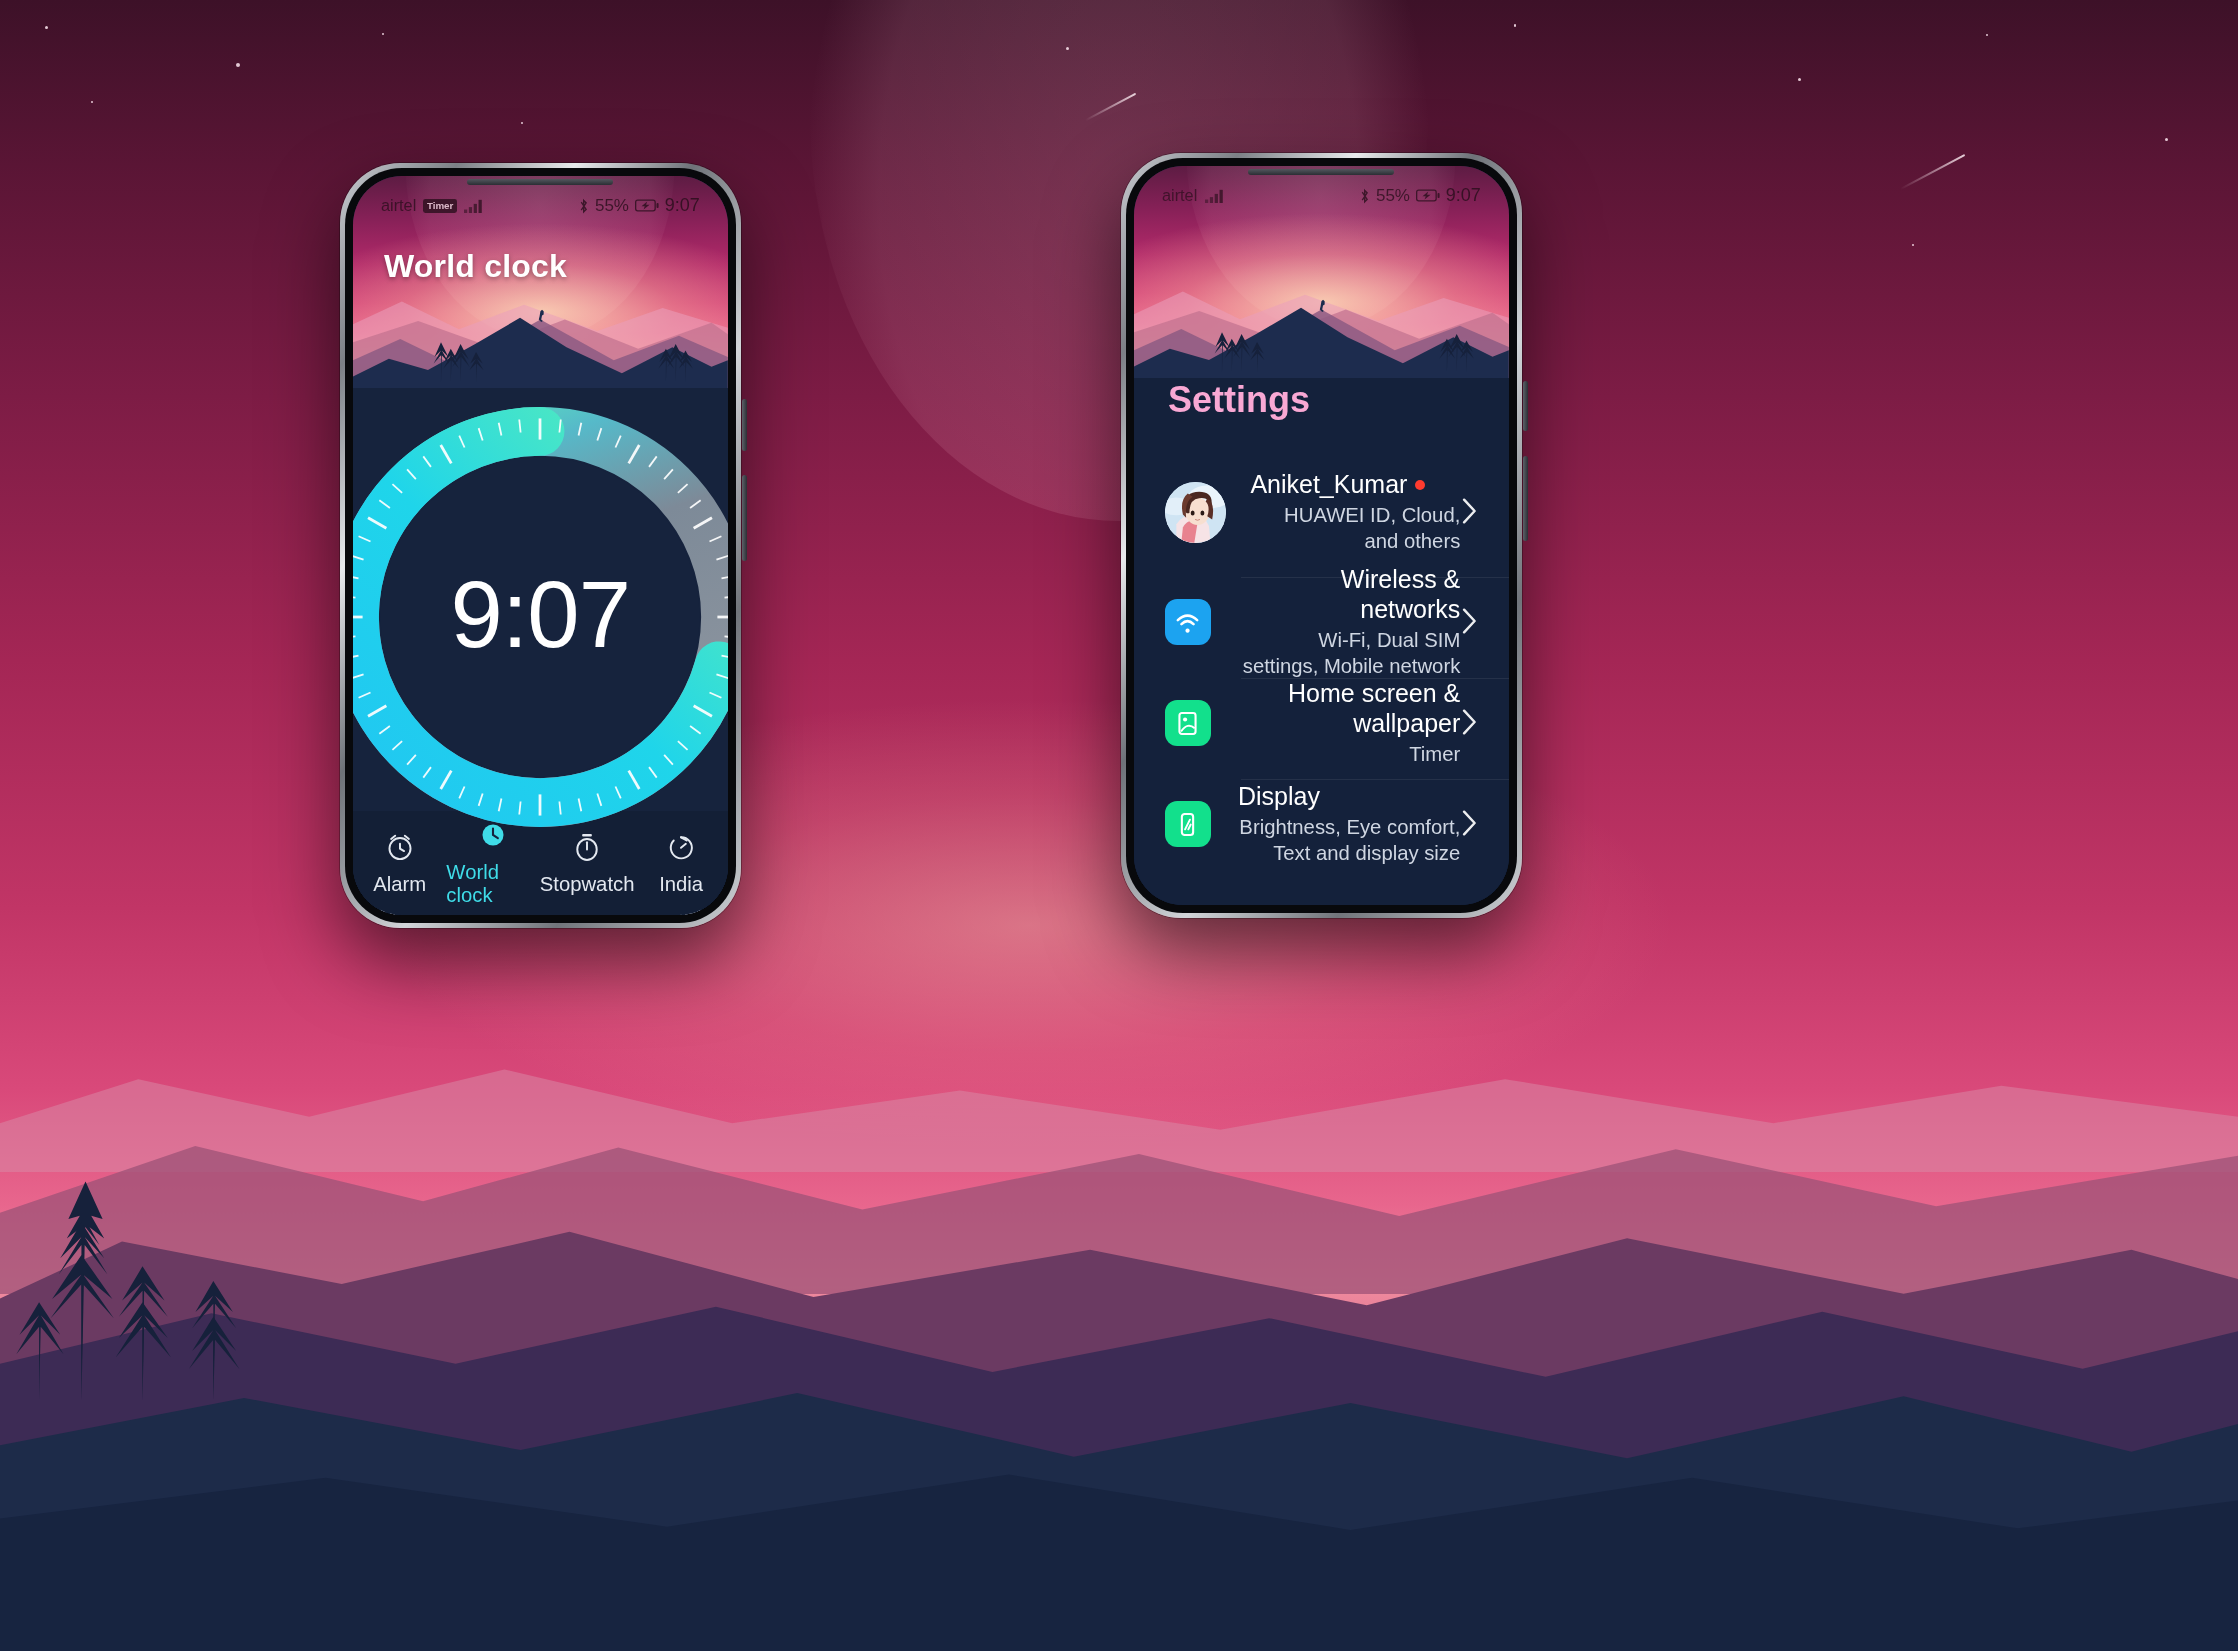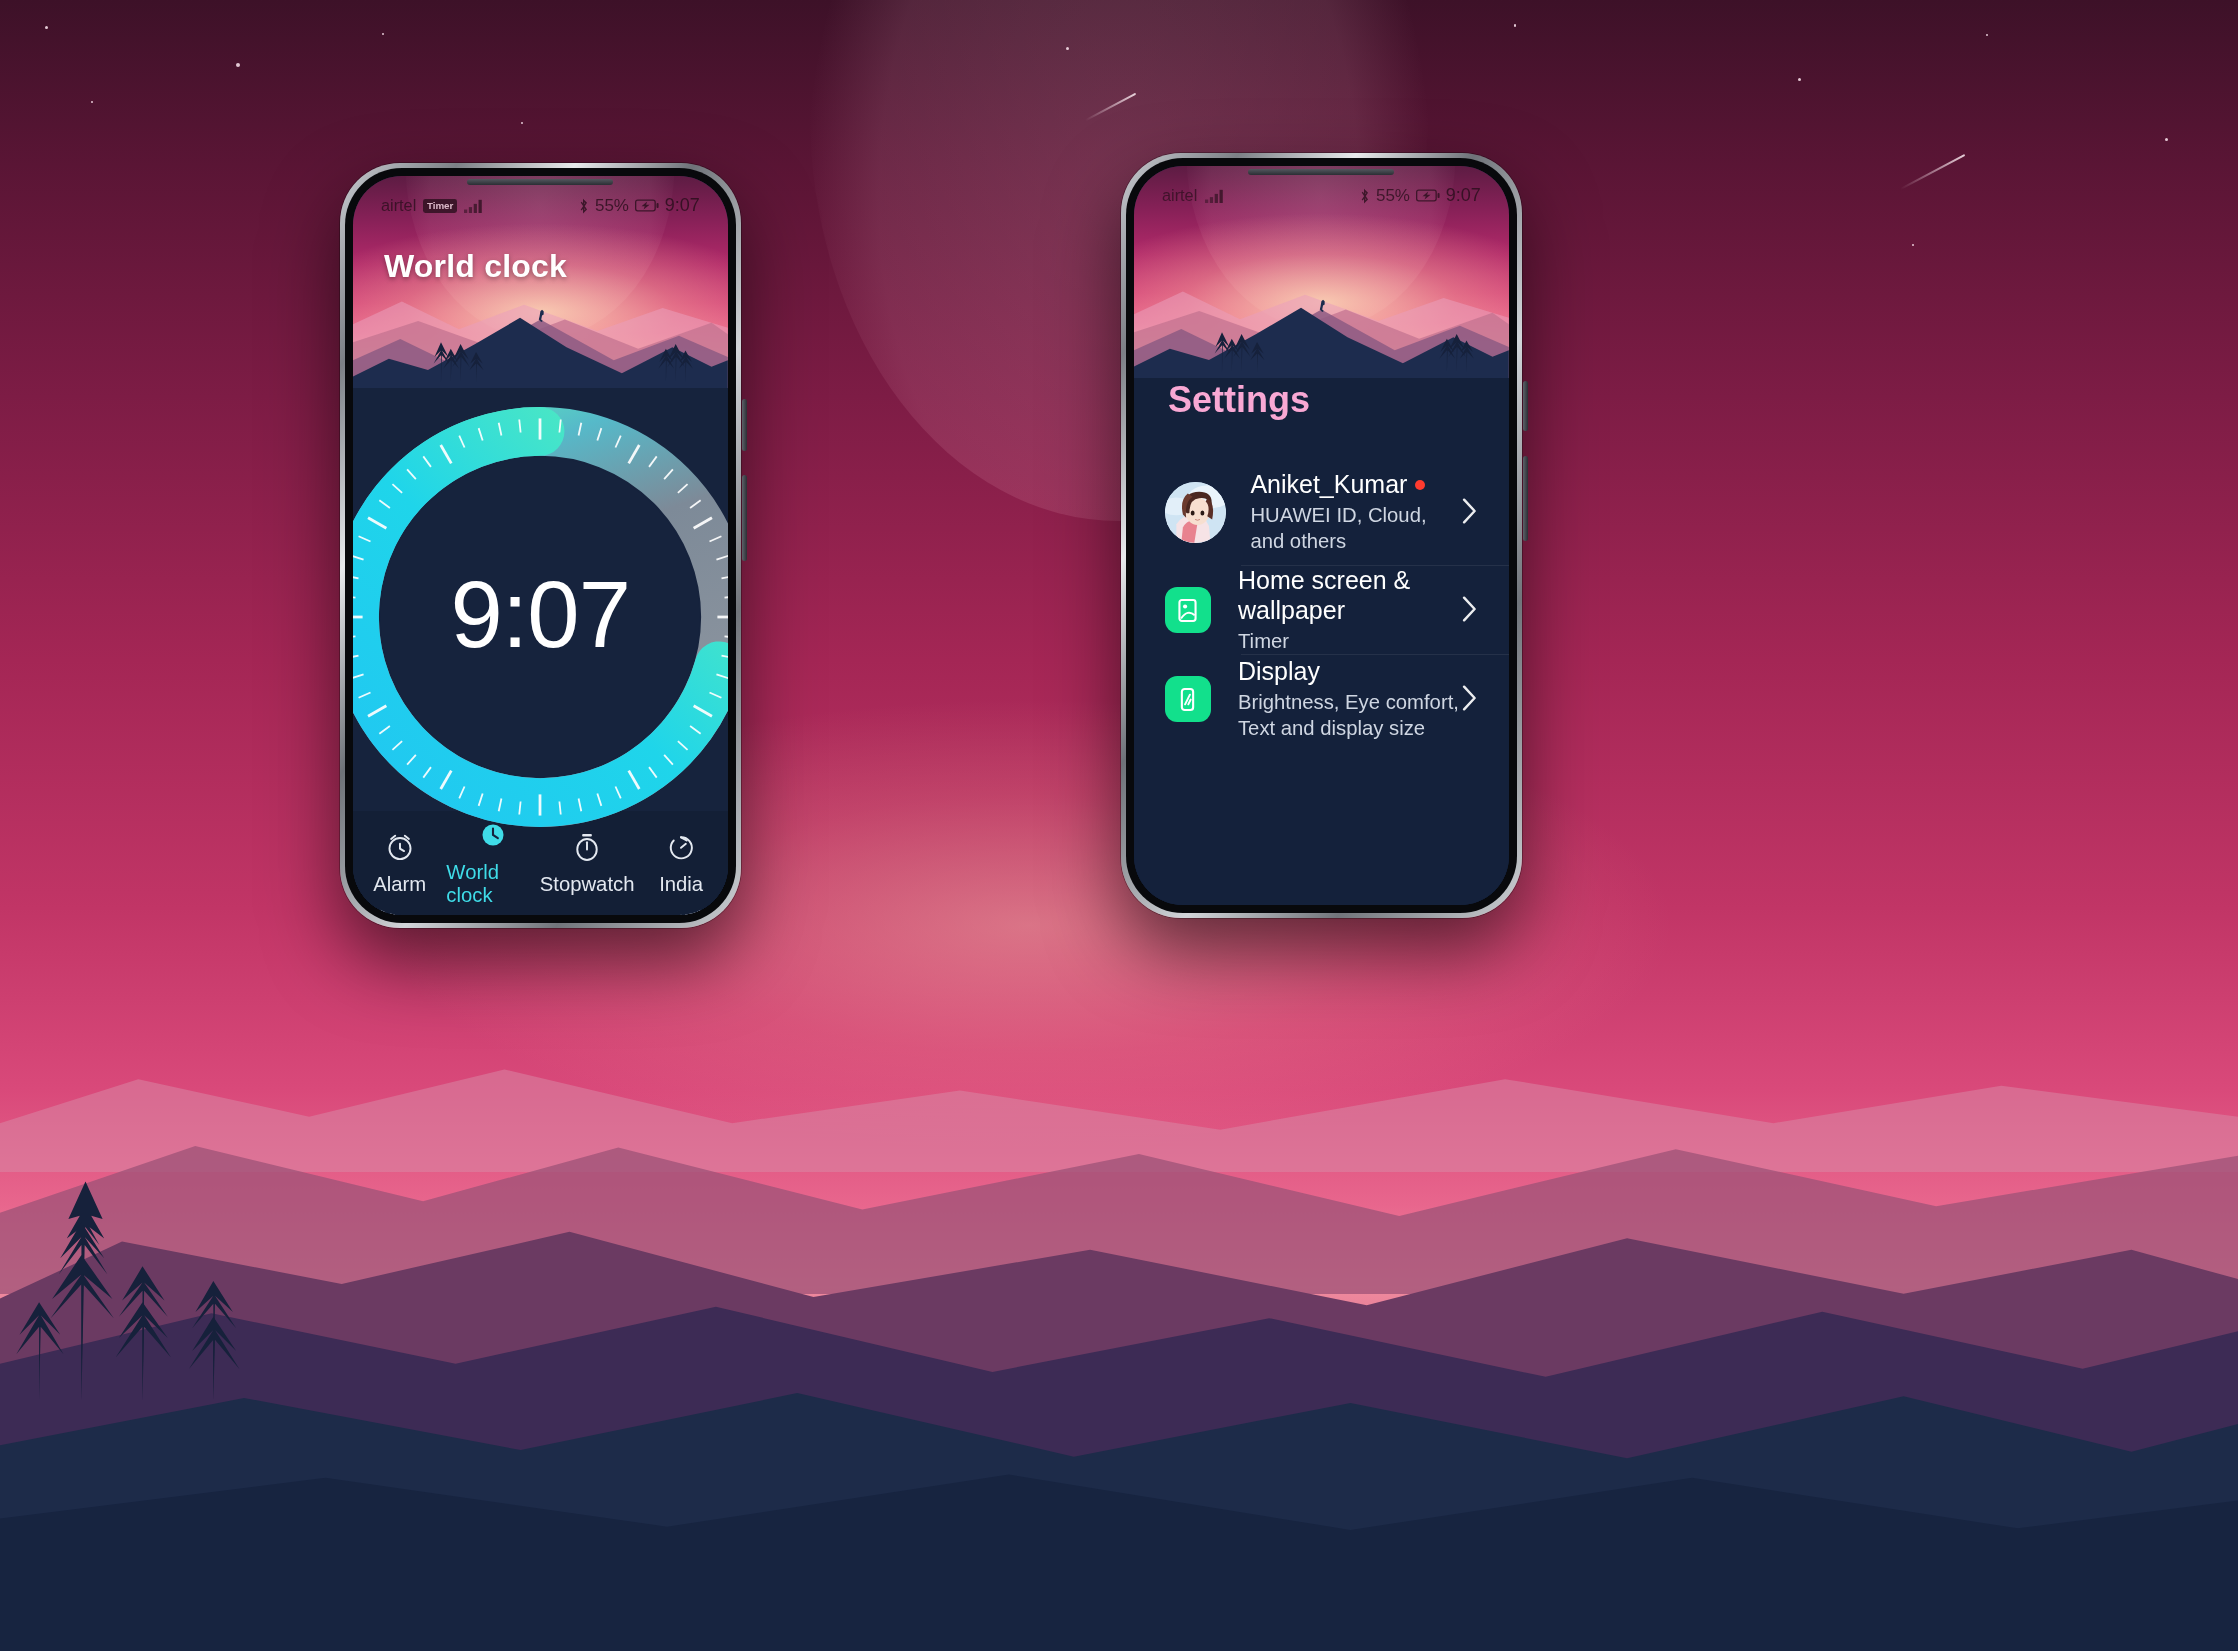--- a/index.html
+++ b/index.html
@@ -129,21 +129,21 @@
   
   .setscreen{position:absolute;inset:0;background:#14213b;}
   .set-body{position:absolute;left:0;top:151px;right:0;bottom:0;background:#14213b;overflow:hidden;}
   .set-title{
     position:absolute;left:34px;top:213px;z-index:30;
     color:#f9a8d4;font-size:36px;font-weight:bold;
   }
   .set-list{position:absolute;left:0;right:0;top:293px;}
   .set-row{
     position:relative;display:flex;align-items:center;
-    padding:0 29px 0 31px;height:89px;cursor:pointer;
+    padding:0 29px 12px 31px;height:89px;cursor:pointer;text-align:right;
   }
   .set-row.profile{height:107px;}
   .set-row .divider{
     position:absolute;left:107px;right:0;bottom:0;height:0.8px;background:rgba(255,255,255,.075);
   }
   .ricon{
     width:46px;height:46px;border-radius:12.2px;
     display:flex;align-items:center;justify-content:center;flex:0 0 46px;
   }
   .avatar{
@@ -496,20 +496,41 @@
               <div class="rsub">HUAWEI ID, Cloud, and others</div>
             </div>
             <div class="chev">
               <svg width="19.5" height="34" viewBox="0 0 24 42">
                   <path d="M5,7 L18,21 L5,35" stroke="#ffffff" stroke-width="3" fill="none" stroke-linecap="round" stroke-linejoin="round"></path>
                 </svg>
             </div>
             <div class="divider"></div>
           </div>
 
+          <div class="set-row">
+            <div class="ricon" style="background:#1CA3F0;">
+              <svg width="29" height="29" viewBox="0 0 36 36">
+                <path d="M6,15 Q18,4 30,15" stroke="#fff" stroke-width="3.2" fill="none" stroke-linecap="round"></path>
+                <path d="M10.5,20 Q18,12.5 25.5,20" stroke="#fff" stroke-width="3.2" fill="none" stroke-linecap="round"></path>
+                <path d="M18,25.5 a2.6,2.6 0 1,0 0.1,0" fill="#fff"></path>
+              </svg>
+            </div>
+            <div class="rtext">
+              <div class="rtitle">
+                  <span>Wireless &amp; networks</span>
+                </div>
+              <div class="rsub">Wi-Fi, Dual SIM settings, Mobile network</div>
+            </div>
+            <div class="chev">
+              <svg width="19.5" height="34" viewBox="0 0 24 42">
+                  <path d="M5,7 L18,21 L5,35" stroke="#ffffff" stroke-width="3" fill="none" stroke-linecap="round" stroke-linejoin="round"></path>
+                </svg>
+            </div>
+            <div class="divider"></div>
+          </div>
 
 
           <div class="set-row">
             <div class="ricon" style="background:#12E08C;">
               <svg width="29" height="29" viewBox="0 0 36 36">
                 <rect x="8" y="5" width="20" height="26" rx="3" stroke="#fff" stroke-width="2.6" fill="none"></rect>
                 <circle cx="15" cy="13" r="2.6" fill="#fff"></circle>
                 <path d="M10,28 Q18,16 27,24" stroke="#fff" stroke-width="2.4" fill="none"></path>
               </svg>
             </div>

